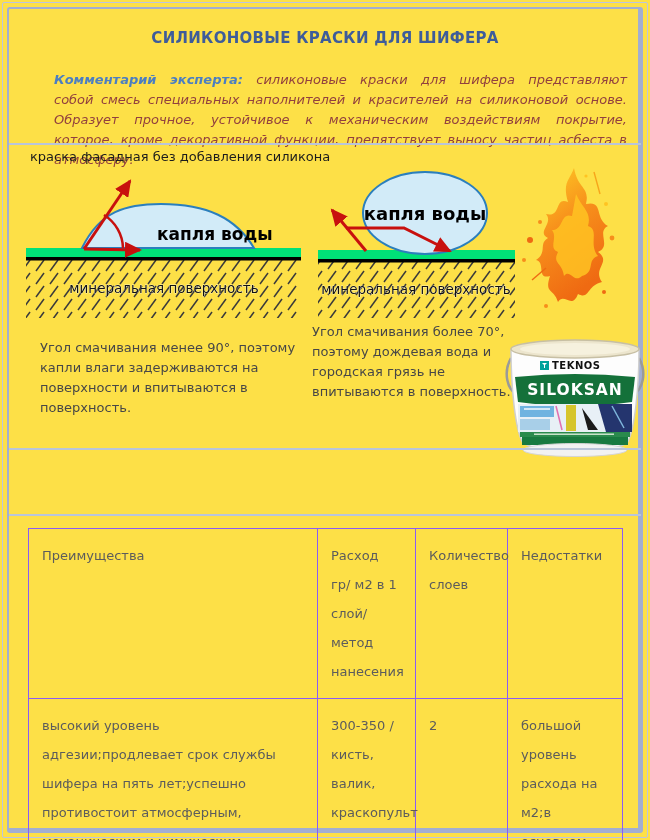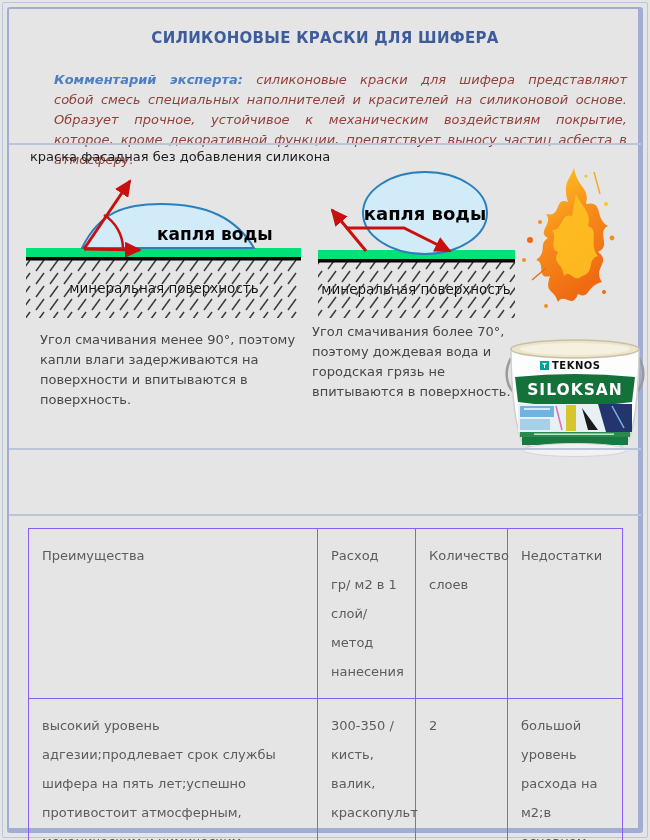--- a/index.html
+++ b/index.html
@@ -1,17 +1,17 @@
 <!DOCTYPE html>
 <html><head>
 <meta charset="utf-8">
 <style>
   html,body{margin:0;padding:0;background:#fff;}
   body{width:650px;height:840px;overflow:hidden;font-family:"DejaVu Sans","Liberation Sans",sans-serif;}
-  #root{position:relative;width:650px;height:840px;background:#e5e5e5;}
+  #root{position:relative;width:650px;height:840px;background:#fde047;}
   
   .frame-outer{position:absolute;left:2px;top:2px;right:2px;bottom:2px;border:1px solid #bcc5de;border-radius:2px;}
   .frame-inner{position:absolute;left:7px;top:7px;right:7px;bottom:7px;border:2px solid #a2aed1;border-right-width:5px;border-bottom-width:5px;border-radius:3px;}
   .abs{position:absolute;}
   .divider{position:absolute;left:9px;right:9px;height:2px;background:#b9c5d9;}
   .title{position:absolute;left:0;right:0;top:29px;text-align:center;color:#3e5c9a;font-weight:bold;font-size:15px;letter-spacing:.3px;}
   .expert{position:absolute;left:23px;right:23px;top:70px;font-style:italic;font-size:13px;line-height:20px;text-align:justify;color:#92403e;word-spacing:2px;margin-left:31px;}
   .expert .lbl{color:#4b7ec2;font-weight:bold;}
   .caption{position:absolute;font-size:13px;color:#1c1c1c;}
   .desc{position:absolute;font-size:13px;line-height:20px;color:#474747;}
@@ -89,21 +89,21 @@
     <circle cx="24" cy="58" r="2" fill="#f78e1b"></circle>
     <circle cx="90" cy="40" r="2" fill="#ffc322"></circle>
     <circle cx="96" cy="74" r="2.4" fill="#f78e1b"></circle>
     <circle cx="88" cy="128" r="2" fill="#ef6a12"></circle>
     <circle cx="30" cy="142" r="2" fill="#f78e1b"></circle>
     <circle cx="70" cy="12" r="1.6" fill="#ffc322"></circle>
     <line x1="78" y1="8" x2="84" y2="30" stroke="#f7a51b" stroke-width="1.4"></line>
     <line x1="16" y1="116" x2="30" y2="104" stroke="#ef6a12" stroke-width="1.4"></line>
   </svg>
 
-  <div class="desc" style="left:40px;top:330px;width:262px">Угол смачивания менее 90°, поэтому капли влаги задерживаются на поверхности и впитываются в поверхность.</div>
+  <div class="desc" style="left:40px;top:338px;width:262px">Угол смачивания менее 90°, поэтому капли влаги задерживаются на поверхности и впитываются в поверхность.</div>
   <div class="desc" style="left:312px;top:322px;width:200px"><span>Угол смачивания более 70°, поэтому дождевая вода и городская грязь не впитываются в поверхность.</span><br>
   </div>
 
   <svg class="abs" style="left:504px;top:336px" width="142" height="124" viewBox="0 0 142 124">
     <path d="M7,22 C-1,36 3,54 13,58" fill="none" stroke="#9a9a9a" stroke-width="2.5"></path>
     <path d="M135,22 C143,36 139,54 129,58" fill="none" stroke="#9a9a9a" stroke-width="2.5"></path>
     <path d="M7,14 C7,50 11,94 19,107 C41,119 101,119 123,107 C131,94 135,50 135,14 Z" fill="#fdfdfd" stroke="#cfcfcf" stroke-width="1.5"></path>
     <ellipse cx="71" cy="13" rx="64" ry="9" fill="#ece5cd" stroke="#c7bfa4" stroke-width="1.5"></ellipse>
     <ellipse cx="71" cy="13" rx="55" ry="6" fill="#f6f1de"></ellipse>
     <rect x="36" y="25" width="9" height="9" fill="#00a29a"></rect>

